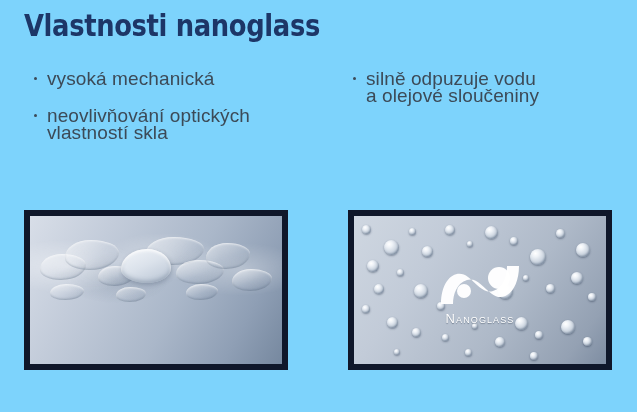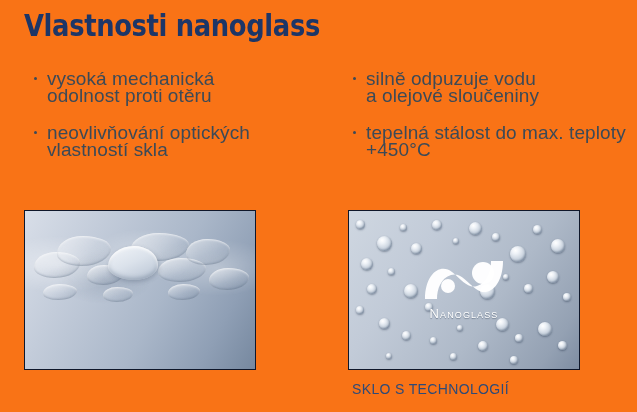--- a/index.html
+++ b/index.html
@@ -12,21 +12,21 @@
     height: 412px;
     font-family: "Liberation Sans", sans-serif;
     overflow: hidden;
     position: relative;
   }
 
   .page {
     position: relative;
     width: 637px;
     height: 412px;
-    background: #f97316;
+    background: #7dd3fc;
     box-sizing: border-box;
   }
 
   
   .title {
     position: absolute;
     left: 24px;
     top: 7px;
     font-family: "DejaVu Sans", sans-serif;
     font-weight: bold;
@@ -79,23 +79,23 @@
     height: 3px;
     border-radius: 50%;
     background: #3c4a57;
   }
   .bline { display: block; white-space: nowrap; }
 
   
   .panel {
     position: absolute;
     top: 210px;
-    width: 232px;
+    width: 264px;
     height: 160px;
-    border: 1px solid #0f172a;
+    border: 6px solid #0f172a;
     box-sizing: border-box;
     overflow: hidden;
   }
   .panel-left  { left: 24px; }
   .panel-right { left: 348px; }
 
   
   .glass-plain {
     position: absolute;
     inset: 0;
@@ -202,41 +202,35 @@
 
   <div class="title">Vlastnosti nanoglass</div>
 
   <div class="columns">
 
     <div class="col col-left">
       <ul class="bullets">
         <li>
           <span class="dot"></span>
           <span class="bline">vysoká mechanická</span>
-          <span class="bline">odolnost proti otěru</span>
         </li>
         <li>
           <span class="dot"></span>
           <span class="bline">neovlivňování optických</span>
           <span class="bline">vlastností skla</span>
         </li>
       </ul>
     </div>
 
     <div class="col col-right">
       <ul class="bullets">
         <li>
           <span class="dot"></span>
           <span class="bline">silně odpuzuje vodu</span>
           <span class="bline">a olejové sloučeniny</span>
-        </li>
-        <li>
-          <span class="dot"></span>
-          <span class="bline">tepelná stálost do max. teploty</span>
-          <span class="bline">+450°C</span>
         </li>
       </ul>
     </div>
 
   </div>
 
   <div class="panel panel-left">
     <div class="glass-plain">
       <div class="film-band"></div>
       <div class="smear" style="left:4%;  top:26%; width:46px; height:26px;"></div>
@@ -296,15 +290,14 @@
                    C76 6, 82 6, 82 6 C82 32, 66 43, 55 34 C45 26, 39 17, 30 20
                    C20 23, 16 34, 16 44 Z" fill="#ffffff" opacity="0.97"></path>
           <circle cx="62" cy="18" r="11" fill="#ffffff" opacity="0.97"></circle>
           <circle cx="27" cy="31" r="7" fill="#ffffff" opacity="0.97"></circle>
         </svg>
         <span class="logo-word">Nanoglass</span>
       </div>
     </div>
   </div>
 
-  <div class="caption caption-right">SKLO S TECHNOLOGIÍ</div>
 
 </div>
 
 </body></html>

